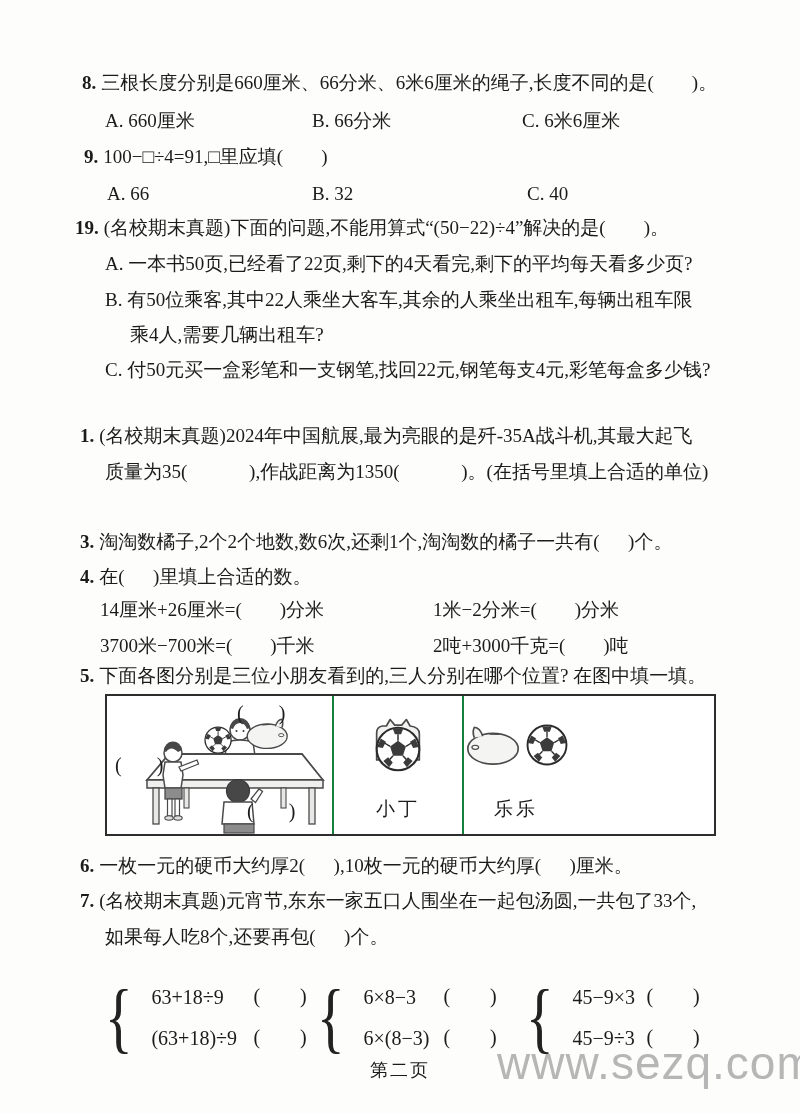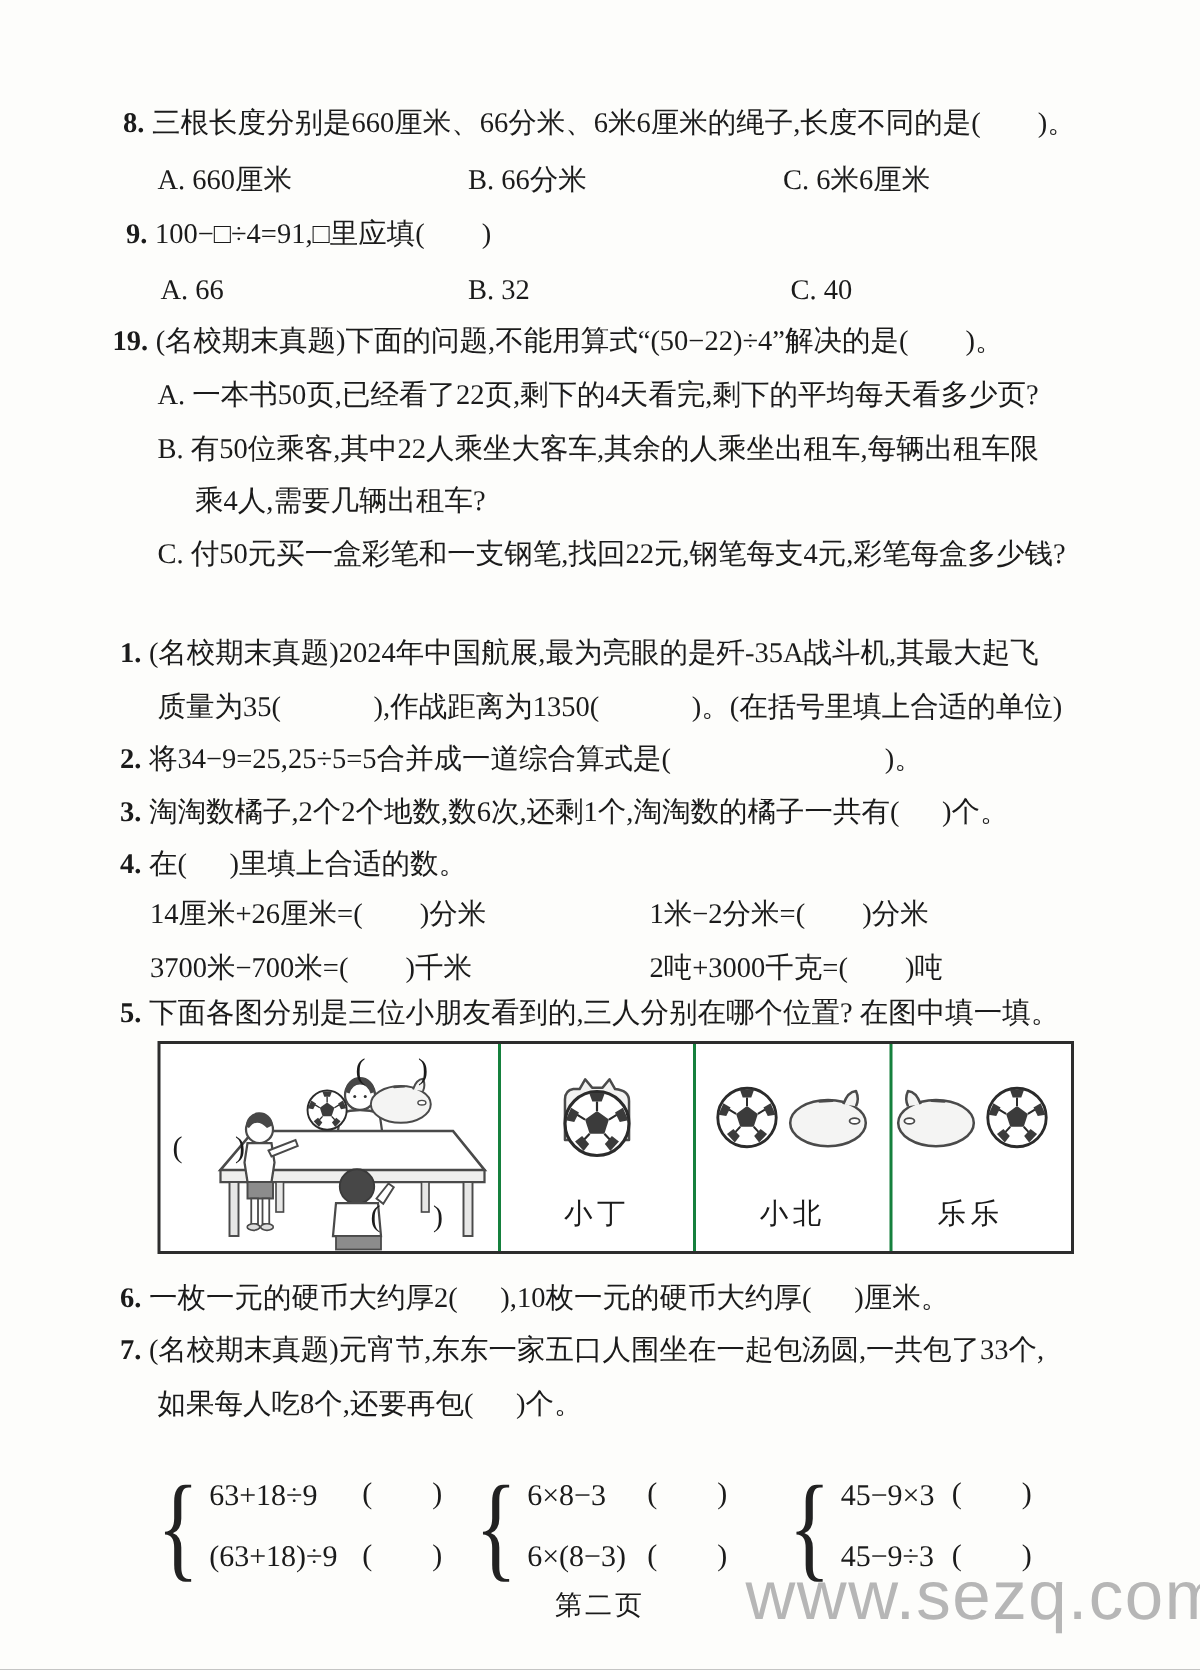--- a/index.html
+++ b/index.html
@@ -26,21 +26,21 @@
   .scene-paren { position:absolute; font-size:20px; white-space:pre; }
   .ball-stack { position:relative; width:58px; height:56px; }
   .ball-stack .behind { position:absolute; left:3px; top:0; }
   .ball-stack .front  { position:absolute; left:6px; top:9px; }
   .flip { transform:scaleX(-1); }
 
   
   .bgroup { position:absolute; display:flex; align-items:center; }
   .brace { font-size:78px; line-height:84px; font-weight:400; transform:scaleX(.75); margin-right:2px; color:#222; }
   .bcol { display:flex; flex-direction:column; }
-  .brow { position:relative; height:41px; display:flex; align-items:center; font-size:20px; white-space:pre; }
+  .brow { position:relative; height:41px; display:flex; align-items:center; font-size:20px; white-space:pre;margin-left:12px; }
   .bparen { position:absolute; top:8px; white-space:pre; font-size:20px; }
 
   .footer { position:absolute; left:0; right:0; top:1058px; text-align:center; font-size:18px; letter-spacing:2px; }
   .watermark {
     position:absolute; left:497px; top:1036px; font-size:46px; color:#b6b6b6;
     font-family:"Liberation Sans","DejaVu Sans",sans-serif; letter-spacing:1px; white-space:nowrap;
   }
 </style>
 </head>
 <body>
@@ -84,21 +84,20 @@
   <div class="line" style="left:75px;top:216px"><span class="qnum">19.</span><span>(名校期末真题)下面的问题,不能用算式“(50−22)÷4”解决的是(        )。</span></div>
   <div class="line" style="left:105px;top:252px">A. 一本书50页,已经看了22页,剩下的4天看完,剩下的平均每天看多少页?</div>
   <div class="line" style="left:105px;top:288px">B. 有50位乘客,其中22人乘坐大客车,其余的人乘坐出租车,每辆出租车限</div>
   <div class="line" style="left:130px;top:323px">乘4人,需要几辆出租车?</div>
   <div class="line" style="left:105px;top:358px">C. 付50元买一盒彩笔和一支钢笔,找回22元,钢笔每支4元,彩笔每盒多少钱?</div>
 
 
   <div class="line" style="left:80px;top:424px"><span class="qnum">1.</span><span>(名校期末真题)2024年中国航展,最为亮眼的是歼-35A战斗机,其最大起飞</span></div>
   <div class="line" style="left:105px;top:460px">质量为35(             ),作战距离为1350(             )。(在括号里填上合适的单位)</div>
 
-  <div class="line" style="left:80px;top:495px"><span class="qnum">2.</span><span>将34−9=25,25÷5=5合并成一道综合算式是(                              )。</span></div>
 
   <div class="line" style="left:80px;top:530px"><span class="qnum">3.</span><span>淘淘数橘子,2个2个地数,数6次,还剩1个,淘淘数的橘子一共有(      )个。</span></div>
 
   <div class="line" style="left:80px;top:565px"><span class="qnum">4.</span><span>在(      )里填上合适的数。</span></div>
   <div class="line" style="left:100px;top:598px">14厘米+26厘米=(        )分米</div>
   <div class="line" style="left:433px;top:598px">1米−2分米=(        )分米</div>
   <div class="line" style="left:100px;top:634px">3700米−700米=(        )千米</div>
   <div class="line" style="left:433px;top:634px">2吨+3000千克=(        )吨</div>
 
   <div class="line" style="left:80px;top:664px"><span class="qnum">5.</span><span>下面各图分别是三位小朋友看到的,三人分别在哪个位置? 在图中填一填。</span></div>
@@ -158,31 +157,20 @@
               <use href="#piggyhide"></use>
             </svg>
           <svg class="front" width="46" height="46" viewBox="0 0 44 44">
               <use href="#soccer"></use>
             </svg>
         </div>
       </div>
       <span class="cell-label">小丁</span>
     </div>
 
-    <div class="pos-cell" style="width:131px">
-      <div class="cell-icons">
-        <svg width="42" height="42" viewBox="0 0 44 44">
-            <use href="#soccer"></use>
-          </svg>
-        <svg width="56" height="42" viewBox="0 0 60 44">
-            <use href="#piggy"></use>
-          </svg>
-      </div>
-      <span class="cell-label">小北</span>
-    </div>
 
     <div class="pos-cell" style="width:106px">
       <div class="cell-icons">
         <svg class="flip" width="56" height="42" viewBox="0 0 60 44">
             <use href="#piggy"></use>
           </svg>
         <svg width="42" height="42" viewBox="0 0 44 44">
             <use href="#soccer"></use>
           </svg>
       </div>

